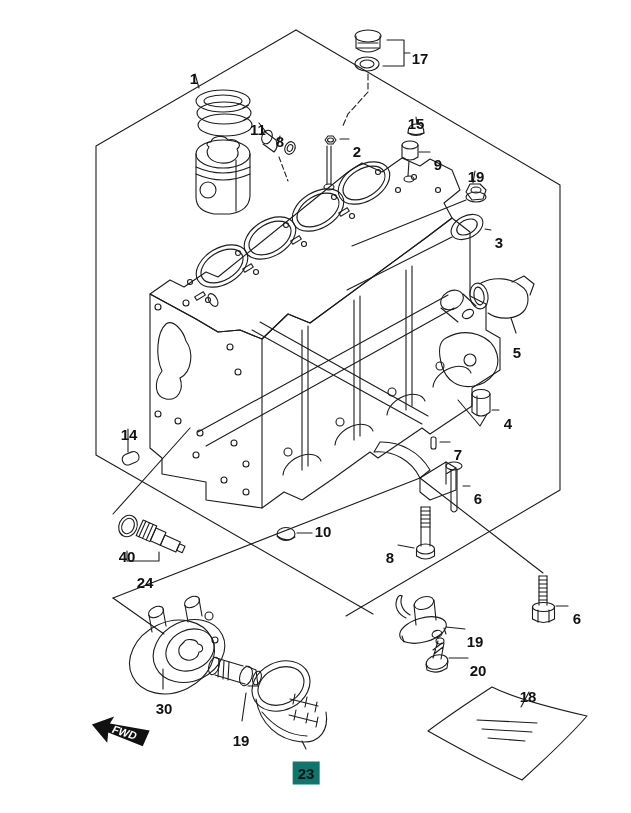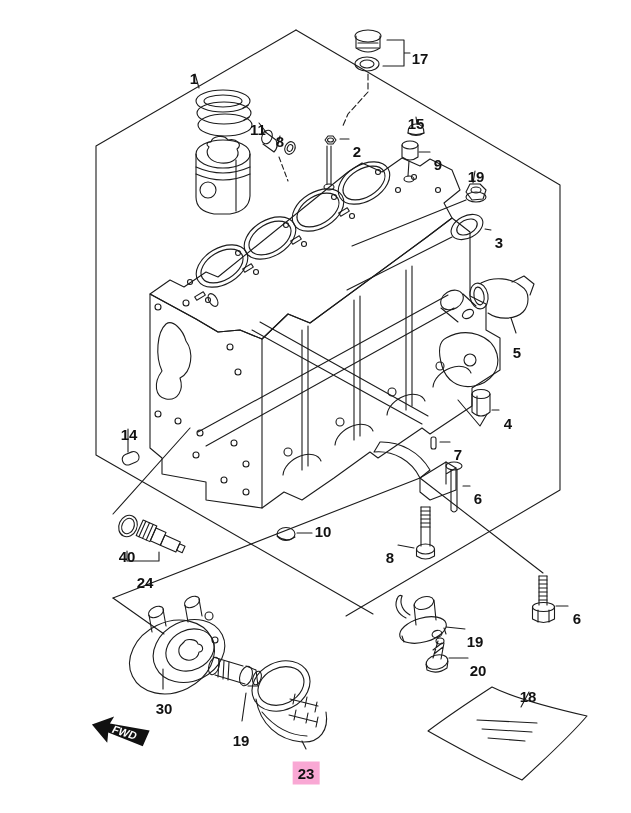--- a/index.html
+++ b/index.html
@@ -1,21 +1,21 @@
 <!DOCTYPE html>
 <html><head>
 <meta charset="utf-8">
 <style>
   html,body{margin:0;padding:0;background:#fff;}
   .stage{position:relative;width:631px;height:813px;background:#fff;overflow:hidden;
          font-family:"Liberation Sans",sans-serif;}
   .stage svg{position:absolute;left:0;top:0;}
   .callout{position:absolute;transform:translate(-50%,-50%);font-size:15px;font-weight:bold;
            color:#111;line-height:1;white-space:nowrap;margin-top:12px;}
-  .callout.highlight{background:#f9a8d4;padding:4px 5px;}
+  .callout.highlight{background:#0f766e;padding:4px 5px;}
 </style>
 </head>
 <body>
 
 <div class="stage">
 
 <svg width="631" height="813" viewBox="0 0 631 813">
   <g stroke="#1c1c1c" stroke-width="1.1" fill="none" stroke-linecap="round" stroke-linejoin="round">
 
     <g>

